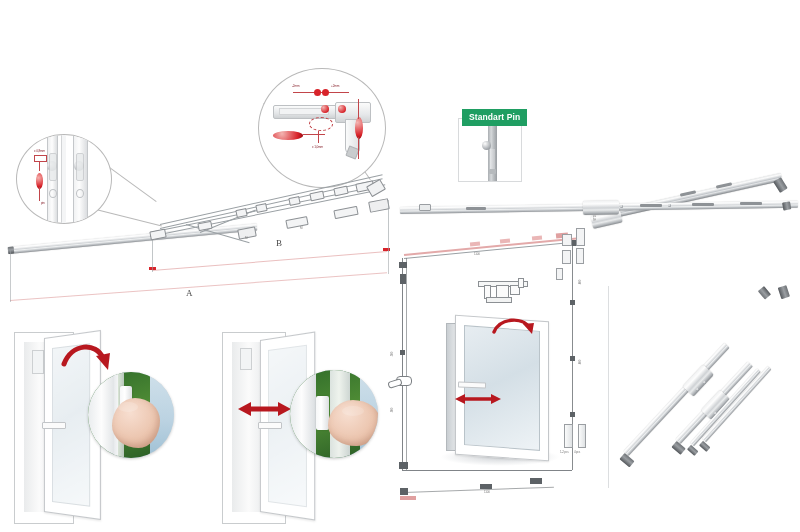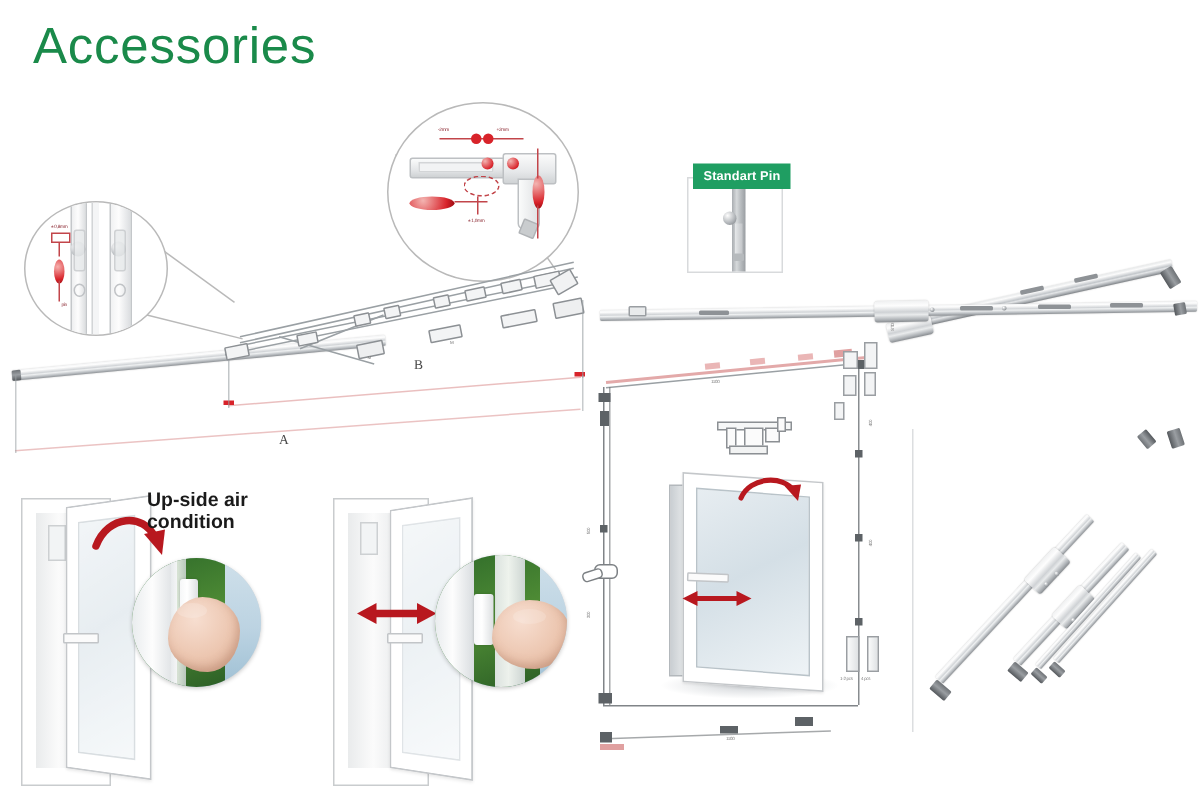--- a/index.html
+++ b/index.html
@@ -130,21 +130,20 @@
   }
   .redmark{position:absolute;background:#d8232a;}
 
   .profile{position:absolute;}
 </style>
 </head>
 <body>
 
 <div class="page">
 
-  <div class="title">Accessories</div>
 
   <div>
 
     <div class="leader" style="left:100px;top:160px;width:70px;transform:rotate(36deg);"></div>
     <div class="leader" style="left:92px;top:208px;width:72px;transform:rotate(14deg);"></div>
 
     <div class="detail-circle" style="left:16px;top:134px;width:94px;height:88px;">
 
       <div class="abs" style="left:30px;top:0;width:9px;height:88px;background:linear-gradient(to right,#eeeff0,#fdfdfd 45%,#dcdee0);border-left:1px solid #c4c7ca;border-right:1px solid #c4c7ca;"></div>
       <div class="abs" style="left:44px;top:0;width:4px;height:88px;background:#f4f5f6;border-left:1px solid #d3d5d7;"></div>
@@ -382,24 +381,20 @@
     <div class="abs" style="left:26px;top:24px;width:10px;height:22px;background:#f2f4f5;border:1px solid #cdd0d2;"></div>
     <div class="sash" style="left:38px;top:12px;width:56px;height:172px;transform:perspective(300px) rotateY(-26deg);transform-origin:left center;"></div>
     <div class="glasspane" style="left:46px;top:22px;width:38px;height:152px;transform:perspective(300px) rotateY(-26deg);transform-origin:left center;opacity:.55;"></div>
     <div class="handle" style="left:36px;top:96px;width:22px;height:5px;"></div>
 
     <svg style="position:absolute;left:56px;top:16px;width:52px;height:36px;overflow:visible">
       <path d="M2,22 C10,1 34,0 41,16" stroke="#b8181f" stroke-width="5" fill="none" stroke-linecap="round"></path>
       <polygon points="46,28 34,14 48,11" fill="#b8181f"></polygon>
     </svg>
 
-    <div class="lbl" style="left:92px;top:0px;width:96px;">
-      <span>Up-side air</span><br>
-      <span>condition</span>
-    </div>
 
     <div class="photo-circle" style="left:82px;top:46px;width:86px;height:86px;">
       <div class="pc-sky"></div>
       <div class="pc-green" style="left:0;top:0;width:62px;height:86px;"></div>
       <div class="pc-sash" style="left:0;top:0;width:30px;height:86px;"></div>
       <div class="pc-sash" style="left:26px;top:0;width:10px;height:86px;opacity:.8;"></div>
       <div class="pc-handle" style="left:32px;top:14px;width:12px;height:50px;"></div>
       <div class="pc-hand" style="left:24px;top:26px;width:48px;height:50px;"></div>
       <div class="abs" style="left:30px;top:30px;width:20px;height:10px;border-radius:50%;background:rgba(255,255,255,.18);"></div>
     </div>

